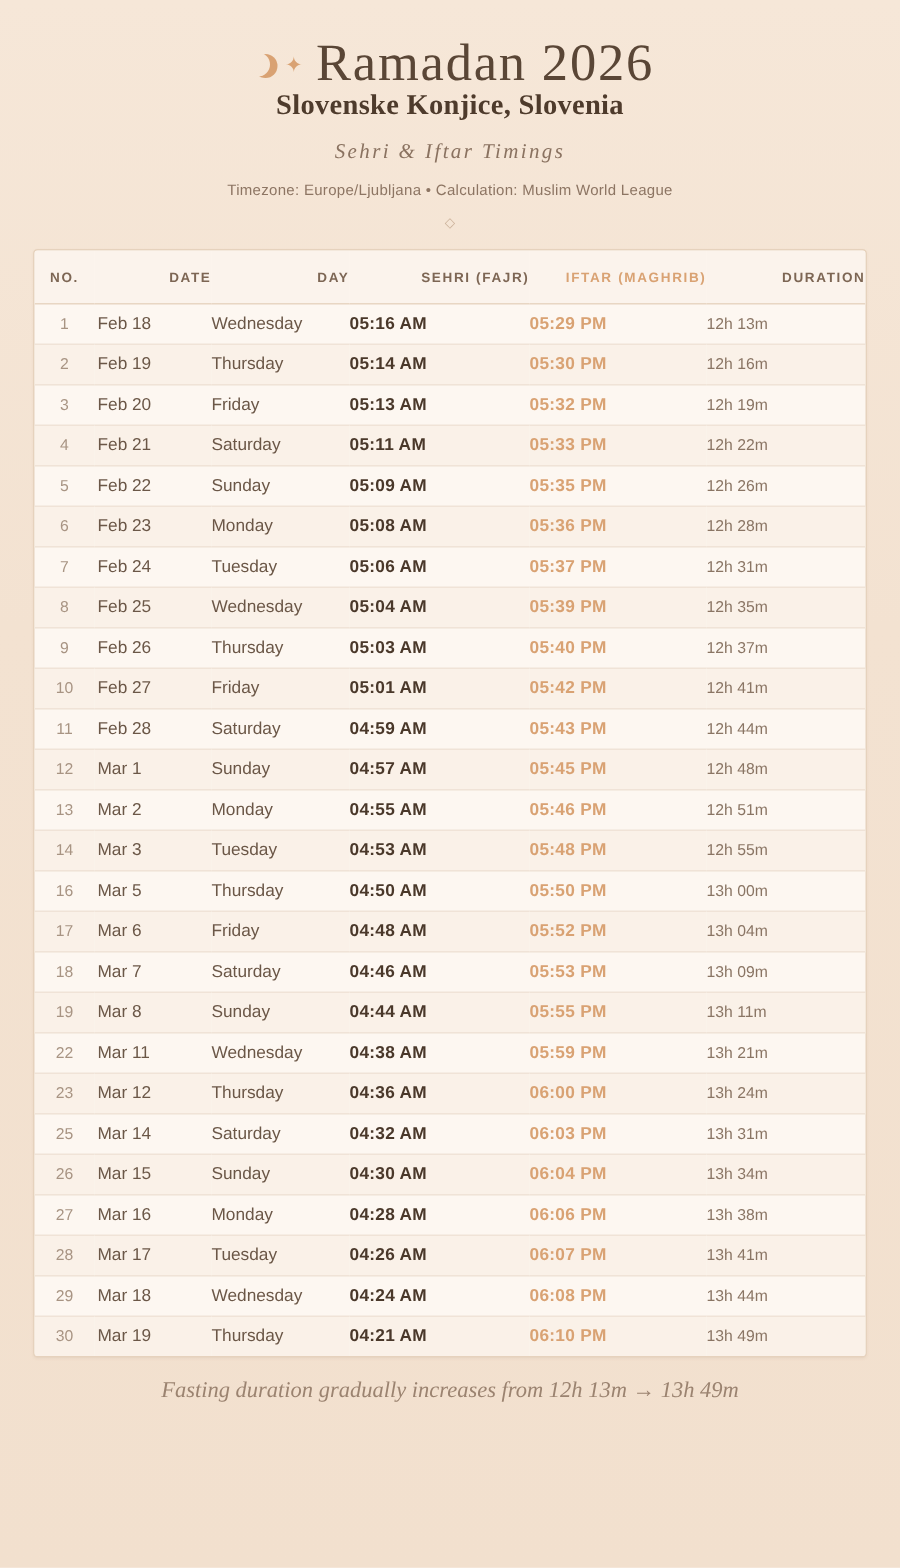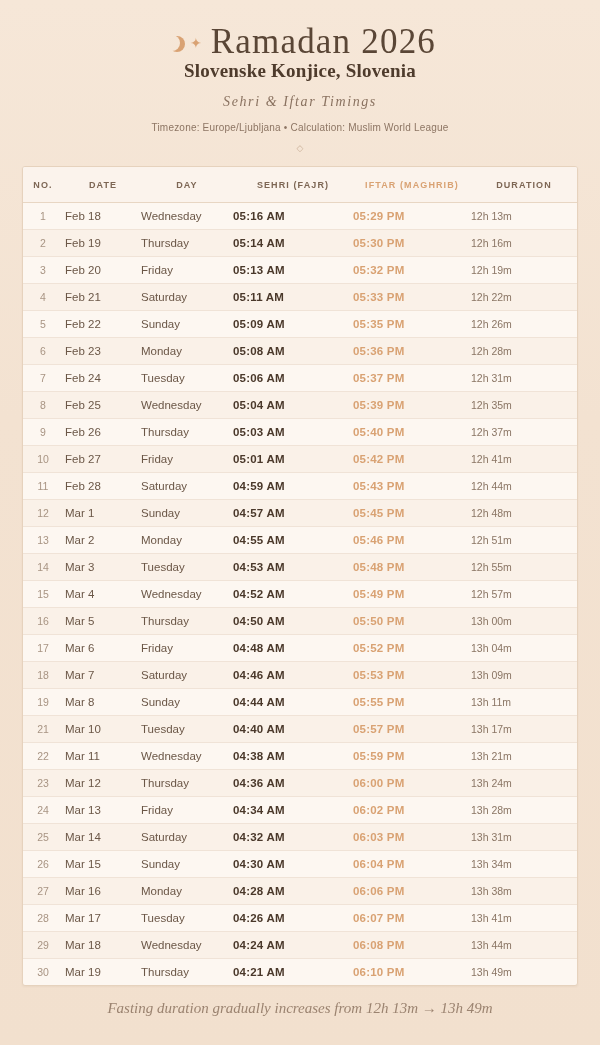--- a/index.html
+++ b/index.html
@@ -97,21 +97,21 @@
     width: 100%;
     border-collapse: collapse;
   }
   thead th {
     font-size: 9px;
     font-weight: 700;
     letter-spacing: 1.1px;
     color: #7d6654;
     text-transform: uppercase;
     padding: 13px 0 12px 0;
-    text-align: center;
+    text-align: right;
     border-bottom: 1px solid #e8d6c3;
     background: #fbf3ec;
   }
   thead th.th-iftar { color: #d9a273; }
   tbody td {
     font-size: 11.5px;
     color: #6b5747;
     padding: 7px 0;
     border-bottom: 1px solid #f0e3d7;
     white-space: nowrap;
@@ -277,28 +277,20 @@
           </tr>
           <tr>
             <td class="c-no">14</td>
             <td class="c-date">Mar 3</td>
             <td class="c-day">Tuesday</td>
             <td class="c-sehri">04:53 AM</td>
             <td class="c-iftar">05:48 PM</td>
             <td class="c-dur">12h 55m</td>
           </tr>
           <tr>
-            <td class="c-no">15</td>
-            <td class="c-date">Mar 4</td>
-            <td class="c-day">Wednesday</td>
-            <td class="c-sehri">04:52 AM</td>
-            <td class="c-iftar">05:49 PM</td>
-            <td class="c-dur">12h 57m</td>
-          </tr>
-          <tr>
             <td class="c-no">16</td>
             <td class="c-date">Mar 5</td>
             <td class="c-day">Thursday</td>
             <td class="c-sehri">04:50 AM</td>
             <td class="c-iftar">05:50 PM</td>
             <td class="c-dur">13h 00m</td>
           </tr>
           <tr>
             <td class="c-no">17</td>
             <td class="c-date">Mar 6</td>
@@ -317,52 +309,36 @@
           </tr>
           <tr>
             <td class="c-no">19</td>
             <td class="c-date">Mar 8</td>
             <td class="c-day">Sunday</td>
             <td class="c-sehri">04:44 AM</td>
             <td class="c-iftar">05:55 PM</td>
             <td class="c-dur">13h 11m</td>
           </tr>
           <tr>
-            <td class="c-no">21</td>
-            <td class="c-date">Mar 10</td>
-            <td class="c-day">Tuesday</td>
-            <td class="c-sehri">04:40 AM</td>
-            <td class="c-iftar">05:57 PM</td>
-            <td class="c-dur">13h 17m</td>
-          </tr>
-          <tr>
             <td class="c-no">22</td>
             <td class="c-date">Mar 11</td>
             <td class="c-day">Wednesday</td>
             <td class="c-sehri">04:38 AM</td>
             <td class="c-iftar">05:59 PM</td>
             <td class="c-dur">13h 21m</td>
           </tr>
           <tr>
             <td class="c-no">23</td>
             <td class="c-date">Mar 12</td>
             <td class="c-day">Thursday</td>
             <td class="c-sehri">04:36 AM</td>
             <td class="c-iftar">06:00 PM</td>
             <td class="c-dur">13h 24m</td>
           </tr>
           <tr>
-            <td class="c-no">24</td>
-            <td class="c-date">Mar 13</td>
-            <td class="c-day">Friday</td>
-            <td class="c-sehri">04:34 AM</td>
-            <td class="c-iftar">06:02 PM</td>
-            <td class="c-dur">13h 28m</td>
-          </tr>
-          <tr>
             <td class="c-no">25</td>
             <td class="c-date">Mar 14</td>
             <td class="c-day">Saturday</td>
             <td class="c-sehri">04:32 AM</td>
             <td class="c-iftar">06:03 PM</td>
             <td class="c-dur">13h 31m</td>
           </tr>
           <tr>
             <td class="c-no">26</td>
             <td class="c-date">Mar 15</td>

